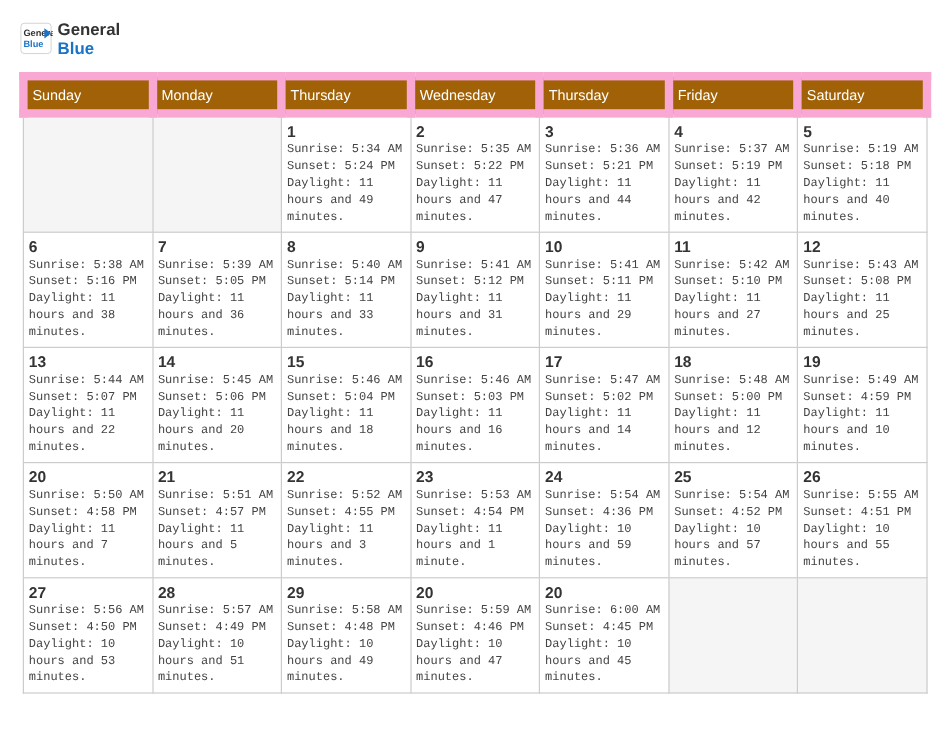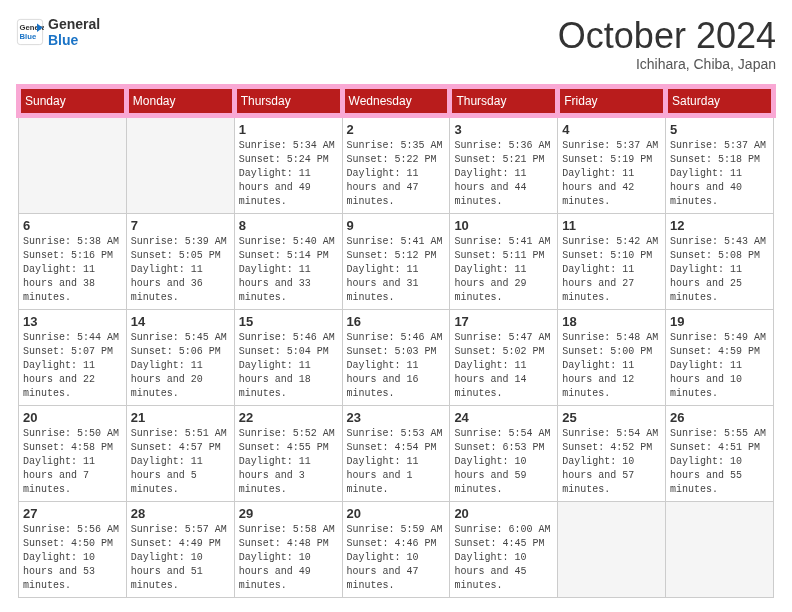--- a/index.html
+++ b/index.html
@@ -37,27 +37,27 @@
     .location {
       font-size: 14px;
       color: #555;
     }
     table {
       width: 100%;
       border-collapse: collapse;
       font-size: 11px;
     }
     th {
-      background: #b91c1c;
+      background: #a16207;
       color: #fff;
       padding: 5px 4px;
       text-align: left;
       font-size: 12px;
       font-weight: normal;
-      border: 5px solid #f9a8d4;
+      border: 7px solid #f9a8d4;
     }
     td {
       border: 1px solid #ccc;
       vertical-align: top;
       padding: 4px 4px;
       width: calc(100% / 7);
       height: 82px;
       background: #fff;
     }
     td.empty {
@@ -85,24 +85,20 @@
       <rect x="2" y="2" width="36" height="36" rx="4" fill="#fff" stroke="#ccc" stroke-width="1"></rect>
       <text x="5" y="17" font-size="11" font-weight="bold" fill="#333" font-family="Arial">General</text>
       <text x="5" y="30" font-size="11" font-weight="bold" fill="#1a73c6" font-family="Arial">Blue</text>
       <polygon points="30,8 38,14 30,20" fill="#1a73c6"></polygon>
     </svg>
     <div>
       <div style="font-size:14px;font-weight:bold;color:#333;">General</div>
       <div style="font-size:14px;font-weight:bold;color:#1a73c6;">Blue</div>
     </div>
   </div>
-  <div class="title-block">
-    <div class="month-title">October 2024</div>
-    <div class="location">Ichihara, Chiba, Japan</div>
-  </div>
 </div>
 
 <table>
   <thead>
     <tr>
     <th>Sunday</th>
         <th>Monday</th>
         <th>Thursday</th>
         <th>Wednesday</th>
         <th>Thursday</th>
@@ -133,21 +129,21 @@
 Daylight: 11 hours and 44 minutes.</div>
         </td>
         <td>
           <div class="day-num">4</div>
           <div class="day-info">Sunrise: 5:37 AM
 Sunset: 5:19 PM
 Daylight: 11 hours and 42 minutes.</div>
         </td>
         <td>
           <div class="day-num">5</div>
-          <div class="day-info">Sunrise: 5:37 AM
+          <div class="day-info">Sunrise: 5:19 AM
 Sunset: 5:18 PM
 Daylight: 11 hours and 40 minutes.</div>
         </td>
       </tr>
       <tr>
         <td>
           <div class="day-num">6</div>
           <div class="day-info">Sunrise: 5:38 AM
 Sunset: 5:16 PM
 Daylight: 11 hours and 38 minutes.</div>
@@ -254,21 +250,21 @@
         </td>
         <td>
           <div class="day-num">23</div>
           <div class="day-info">Sunrise: 5:53 AM
 Sunset: 4:54 PM
 Daylight: 11 hours and 1 minute.</div>
         </td>
         <td>
           <div class="day-num">24</div>
           <div class="day-info">Sunrise: 5:54 AM
-Sunset: 6:53 PM
+Sunset: 4:36 PM
 Daylight: 10 hours and 59 minutes.</div>
         </td>
         <td>
           <div class="day-num">25</div>
           <div class="day-info">Sunrise: 5:54 AM
 Sunset: 4:52 PM
 Daylight: 10 hours and 57 minutes.</div>
         </td>
         <td>
           <div class="day-num">26</div>

